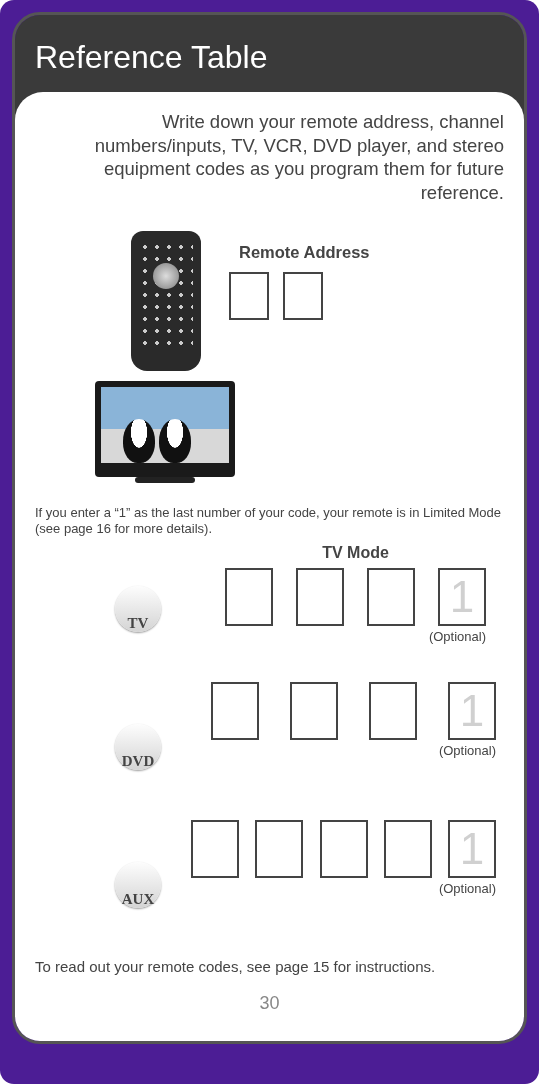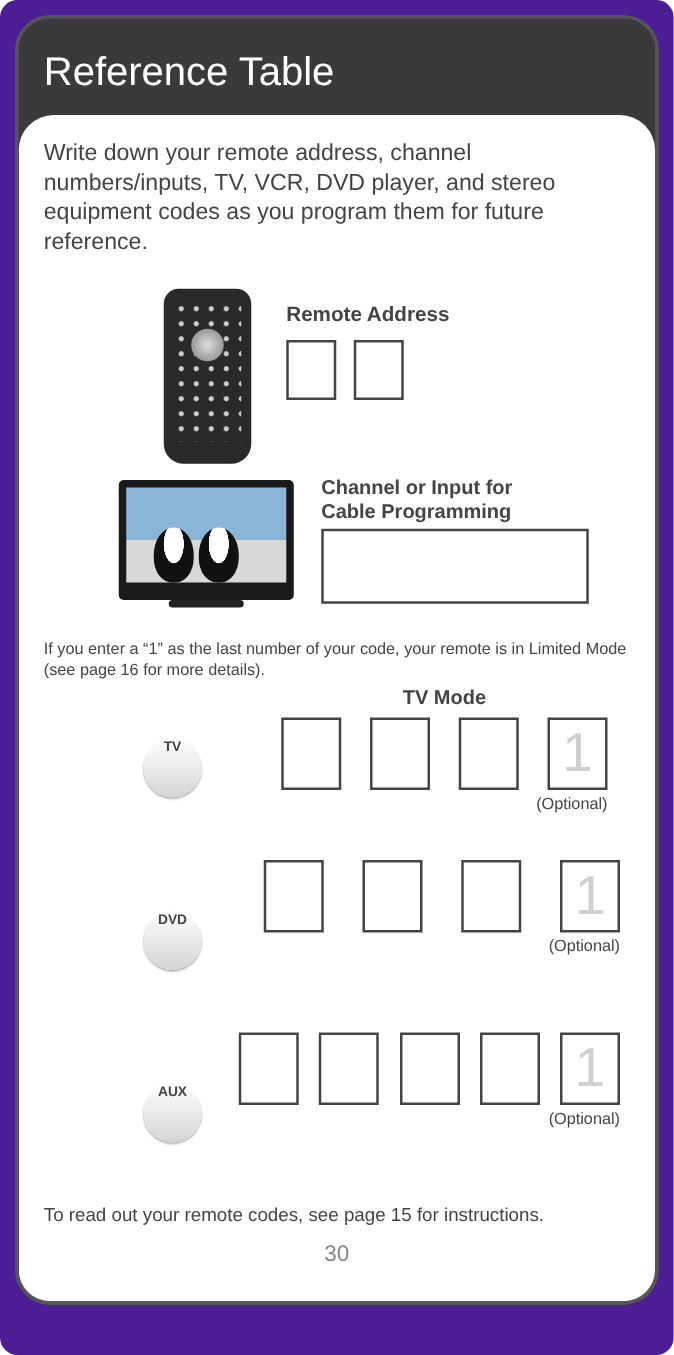--- a/index.html
+++ b/index.html
@@ -40,20 +40,21 @@
       flex: 1;
       padding: 18px 20px 12px 20px;
       border-top-left-radius: 28px;
       border-top-right-radius: 28px;
       margin-top: -28px;
       color: #444;
     }
     .intro {
       font-size: 18.5px;
       line-height: 1.28;
+      text-align: right;
     }
     .row1 {
       display: flex;
       align-items: flex-start;
       margin-top: 26px;
       gap: 28px;
       padding-left: 96px;
     }
     .remote-illus {
       width: 70px;
@@ -76,20 +77,21 @@
       position: absolute;
       top: 32px; left: 50%; transform: translateX(-50%);
       width: 26px; height: 26px; border-radius: 50%;
       background: radial-gradient(circle, #ddd 0%, #999 70%);
     }
     .remote-right { padding-top: 12px; }
     .sec-label {
       font-weight: bold;
       font-size: 16.5px;
       color: #444;
+      margin-left: 10px;
     }
     .boxes2 {
       display: flex;
       gap: 14px;
       margin-top: 10px;
     }
     .digit-box {
       width: 40px;
       height: 48px;
       border: 2px solid #444;
@@ -157,24 +159,25 @@
       margin-bottom: 28px;
     }
     .round-btn {
       position: absolute;
       left: 80px;
       top: 42px;
       width: 46px; height: 46px;
       border-radius: 50%;
       background: linear-gradient(180deg, #fdfdfd 0%, #d4d4d4 100%);
       box-shadow: 0 1px 2px rgba(0,0,0,0.4);
-      display: flex; align-items: flex-start; justify-content: center;
-      font-size: 11px;
+      display: flex; align-items: flex-end; justify-content: center;
+      font-size: 15px;
       font-weight: bold;
       color: #444;
+      font-family: Liberation Serif, serif;
     }
     .code-title {
       font-weight: bold;
       font-size: 16px;
       text-align: center;
       margin-left: 176px;
       margin-right: 10px;
     }
     .code-row.r2 .code-title, .code-row.r2 .code-boxes, .code-row.r2 .opt { margin-left: 176px; margin-right: 8px; }
     .code-row.r3 .code-title, .code-row.r3 .code-boxes, .code-row.r3 .opt { margin-left: 156px; margin-right: 8px; }
@@ -258,27 +261,20 @@
           </div>
         </div>
       </div>
 
       <div class="row2">
         <div class="tv-illus">
           <div class="p1"></div>
             <div class="p2"></div>
           <div class="stand"></div>
         </div>
-        <div class="row2-right">
-          <div class="chan-label">
-            <span>Channel or Input for</span><br>
-            <span>Cable Programming</span>
-          </div>
-          <div class="wide-box"></div>
-        </div>
       </div>
 
       <p class="note">If you enter a “1” as the last number of your code, your remote is in Limited Mode (see page 16 for more details).</p>
 
       <div class="code-section">
 
         <div class="code-row r1">
           <div class="code-title">TV Mode</div>
           <div class="round-btn">
               <span>TV</span>

